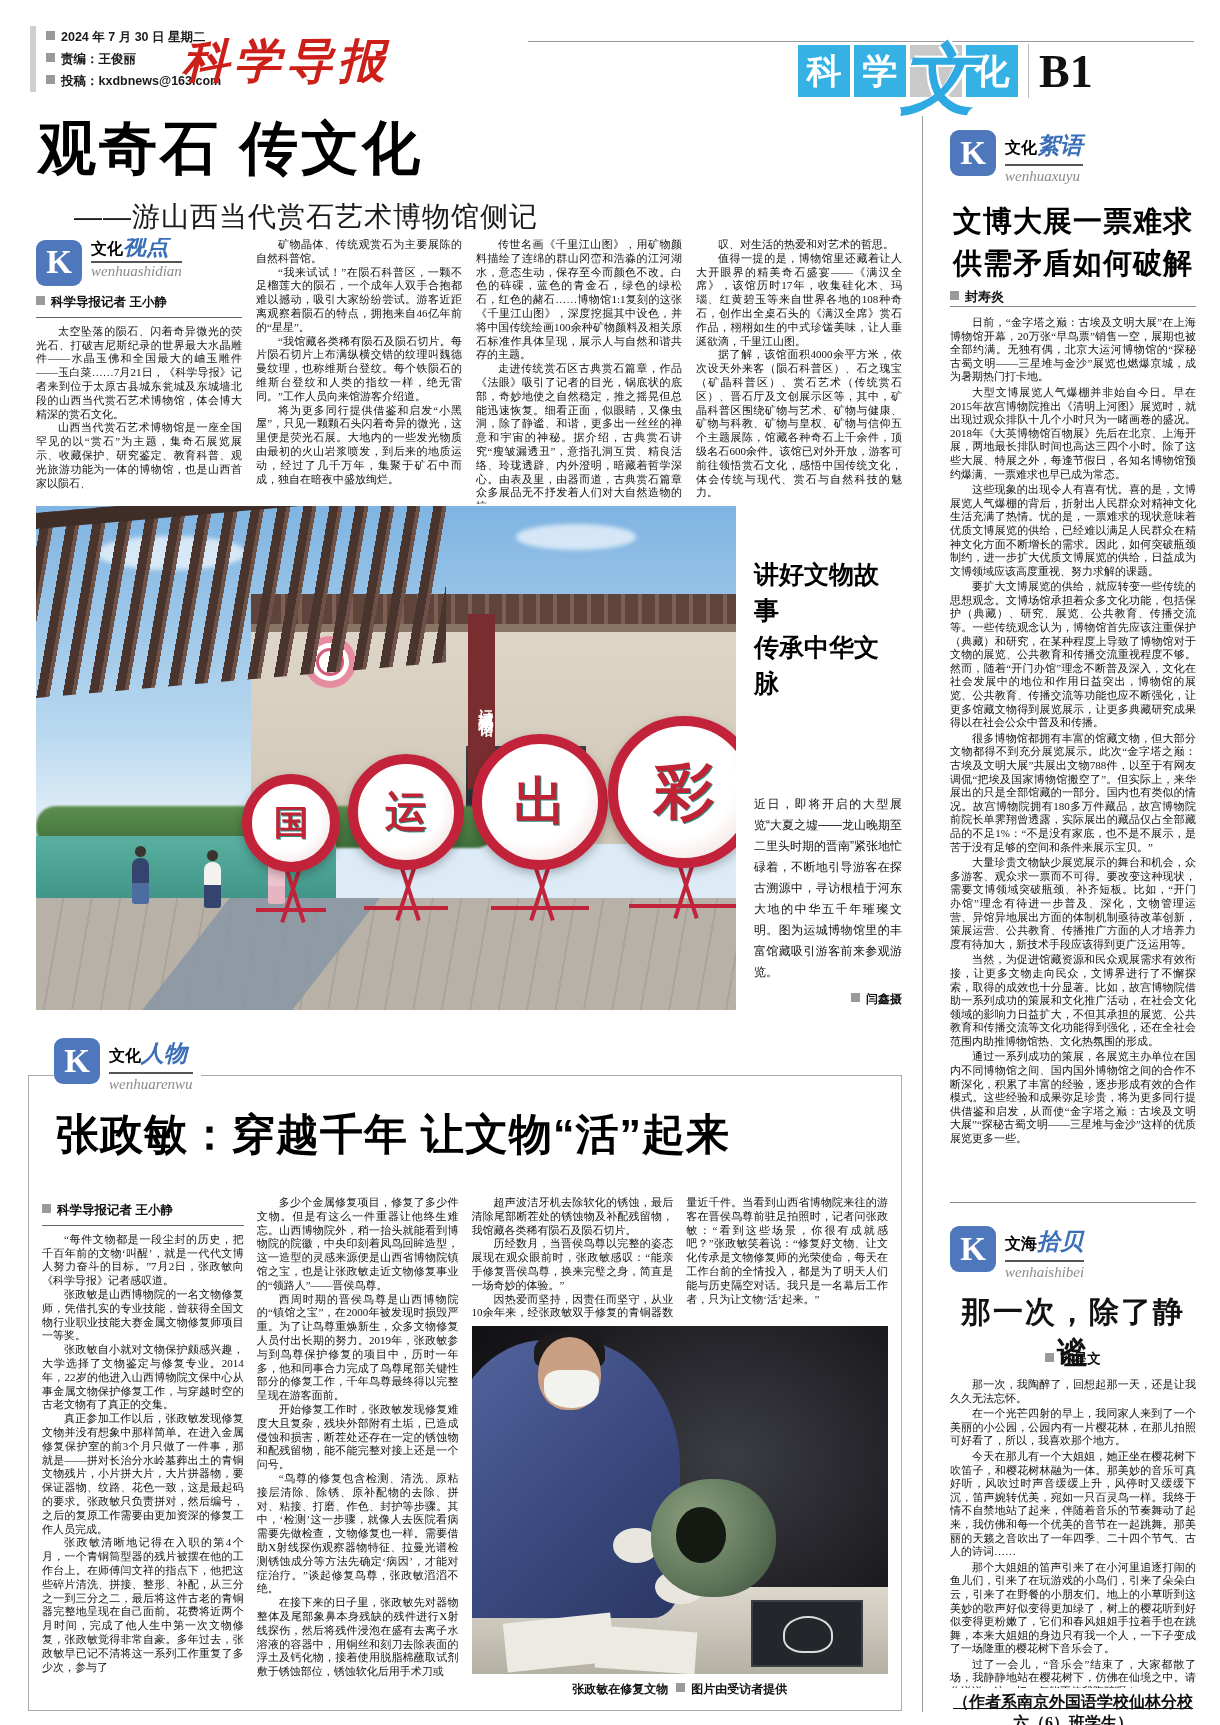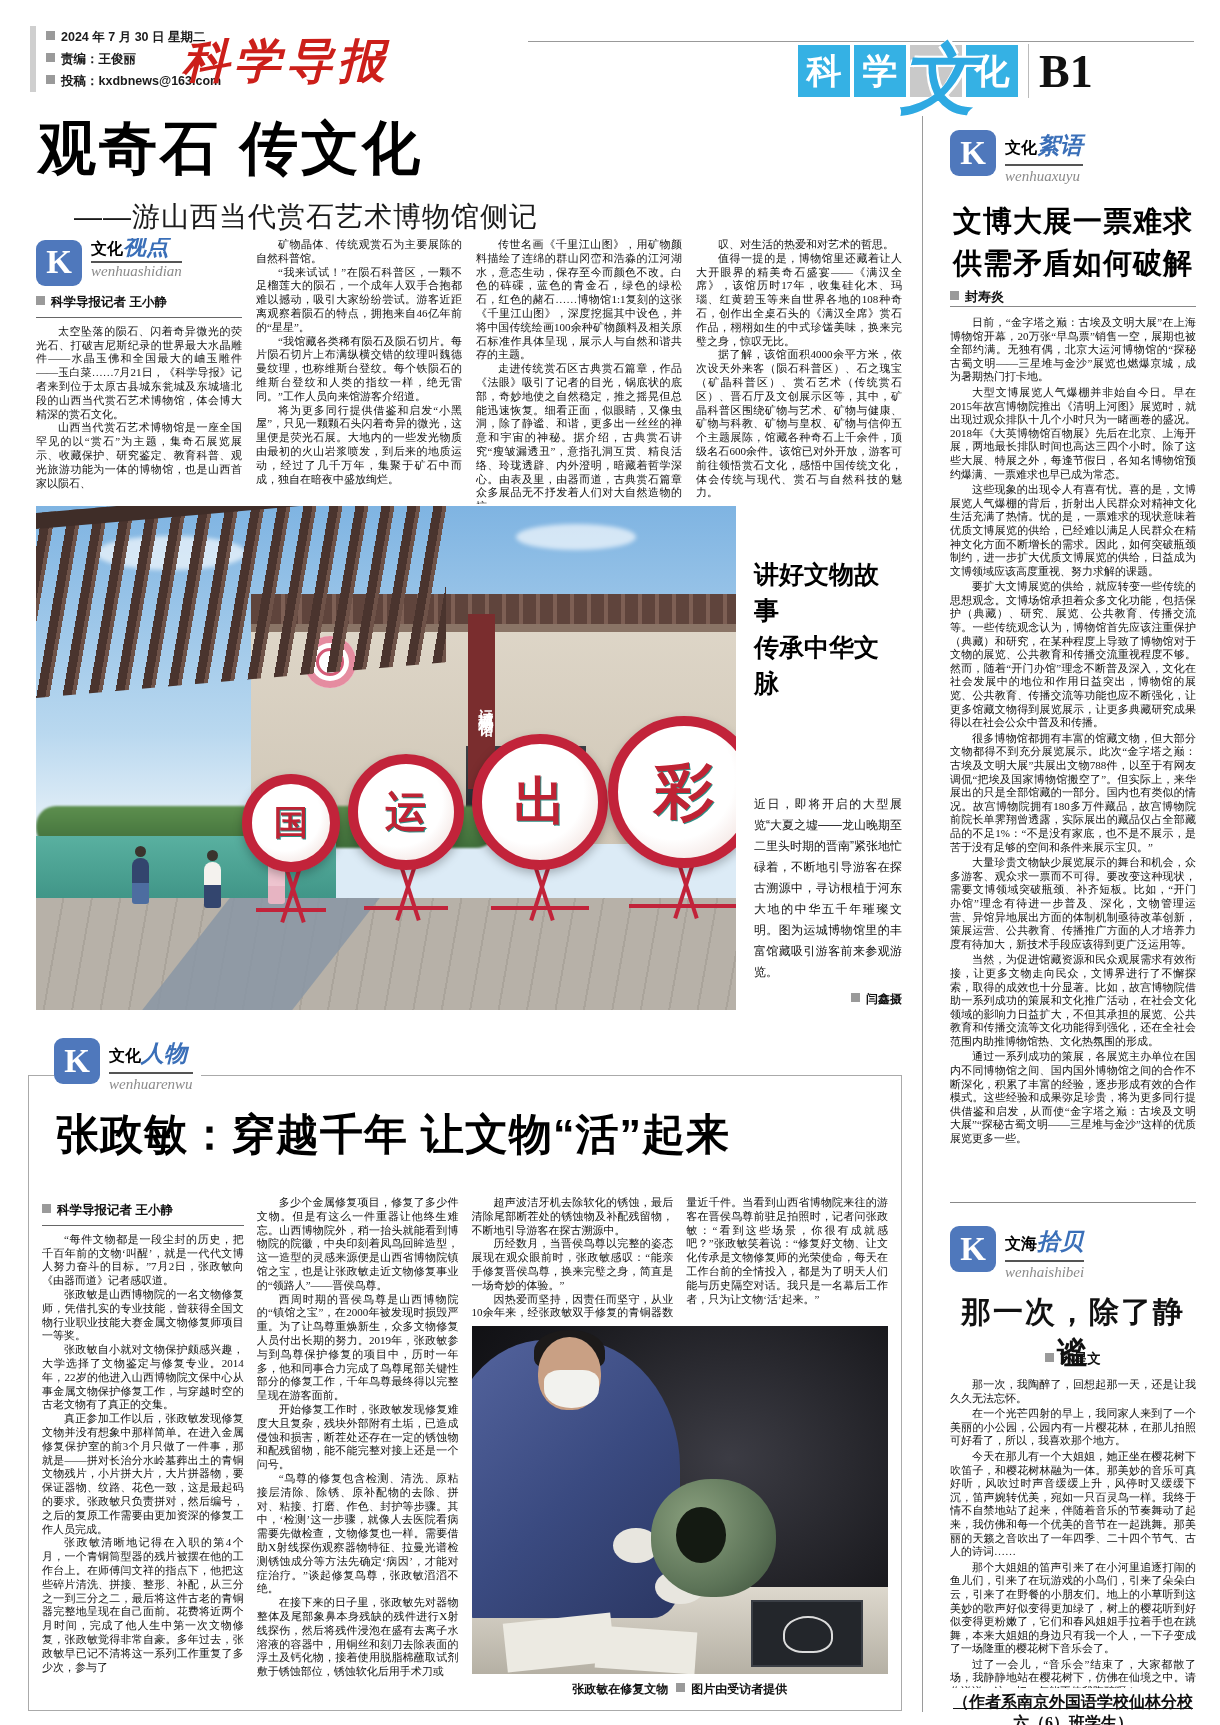--- a/index.html
+++ b/index.html
@@ -179,21 +179,21 @@
         <p class="para">“我来试试！”在陨石科普区，一颗不足榴莲大的陨石，一个成年人双手合抱都难以撼动，吸引大家纷纷尝试。游客近距离观察着陨石的特点，拥抱来自46亿年前的“星星”。</p>
         <p class="para">“我馆藏各类稀有陨石及陨石切片。每片陨石切片上布满纵横交错的纹理叫魏德曼纹理，也称维斯台登纹。每个铁陨石的维斯台登纹和人类的指纹一样，绝无雷同。”工作人员向来馆游客介绍道。</p>
         <p class="para">将为更多同行提供借鉴和启发“小黑屋”，只见一颗颗石头闪着奇异的微光，这里便是荧光石展。大地内的一些发光物质由最初的火山岩浆喷发，到后来的地质运动，经过了几千万年，集聚于矿石中而成，独自在暗夜中盛放绚烂。</p>
       </div>
     <div class="colbody">
         <p class="para">传世名画《千里江山图》，用矿物颜料描绘了连绵的群山冈峦和浩淼的江河湖水，意态生动，保存至今而颜色不改。白色的砗磲，蓝色的青金石，绿色的绿松石，红色的赭石……博物馆1:1复刻的这张《千里江山图》，深度挖掘其中设色，并将中国传统绘画100余种矿物颜料及相关原石标准作具体呈现，展示人与自然和谐共存的主题。</p>
         <p class="para">走进传统赏石区古典赏石篇章，作品《法眼》吸引了记者的目光，锅底状的底部，奇妙地使之自然稳定，推之摇晃但总能迅速恢复。细看正面，似眼睛，又像虫洞，除了静谧、和谐，更多出一丝丝的禅意和宇宙的神秘。据介绍，古典赏石讲究“瘦皱漏透丑”，意指孔洞互贯、精良活络、玲珑透辟、内外澄明，暗藏着哲学深心。由表及里，由器而道，古典赏石篇章众多展品无不抒发着人们对大自然造物的惊</p>
       </div>
     <div class="colbody">
         <p class="para">叹、对生活的热爱和对艺术的哲思。</p>
-        <p class="para">值得一提的是，博物馆里还藏着让人大开眼界的精美奇石盛宴——《满汉全席》，该馆历时17年，收集硅化木、玛瑙、红黄碧玉等来自世界各地的108种奇石，创作出全桌石头的《满汉全席》赏石作品，栩栩如生的中式珍馐美味，换来完璧之身，惊叹无比。</p>
+        <p class="para">值得一提的是，博物馆里还藏着让人大开眼界的精美奇石盛宴——《满汉全席》，该馆历时17年，收集硅化木、玛瑙、红黄碧玉等来自世界各地的108种奇石，创作出全桌石头的《满汉全席》赏石作品，栩栩如生的中式珍馐美味，让人垂涎欲滴，千里江山图。</p>
         <p class="para">据了解，该馆面积4000余平方米，依次设天外来客（陨石科普区）、石之瑰宝（矿晶科普区）、赏石艺术（传统赏石区）、晋石厅及文创展示区等，其中，矿晶科普区围绕矿物与艺术、矿物与健康、矿物与科教、矿物与皇权、矿物与信仰五个主题展陈，馆藏各种奇石上千余件，顶级名石600余件。该馆已对外开放，游客可前往领悟赏石文化，感悟中国传统文化，体会传统与现代、赏石与自然科技的魅力。</p>
       </div>
   </div>
 
   <div class="photo1">
     <div class="p1-cloud" style="left:60px;top:30px;width:150px;height:34px;"></div>
     <div class="p1-cloud" style="left:480px;top:18px;width:120px;height:26px;"></div>
     <div class="p1-bld"></div>
     <div class="p1-cornice"></div>
     <div class="p1-cornice2"></div>
@@ -318,37 +318,37 @@
         <div class="kpinyin">wenhuarenwu</div>
       </div>
     </div>
   </div>
   <div class="headline2">张政敏：穿越千年  让文物“活”起来</div>
 
   <div class="art2">
     <div class="colbody">
       <div class="byline"><span class="sq"></span><span>科学导报记者 王小静</span></div>
       <div>
-          <p class="para">“每件文物都是一段尘封的历史，把千百年前的文物‘叫醒’，就是一代代文博人努力奋斗的目标。”7月2日，张政敏向《由器而道》记者感叹道。</p>
+          <p class="para">“每件文物都是一段尘封的历史，把千百年前的文物‘叫醒’，就是一代代文博人努力奋斗的目标。”7月2日，张政敏向《科学导报》记者感叹道。</p>
           <p class="para">张政敏是山西博物院的一名文物修复师，凭借扎实的专业技能，曾获得全国文物行业职业技能大赛金属文物修复师项目一等奖。</p>
           <p class="para">张政敏自小就对文物保护颇感兴趣，大学选择了文物鉴定与修复专业。2014年，22岁的他进入山西博物院文保中心从事金属文物保护修复工作，与穿越时空的古老文物有了真正的交集。</p>
           <p class="para">真正参加工作以后，张政敏发现修复文物并没有想象中那样简单。在进入金属修复保护室的前3个月只做了一件事，那就是——拼对长治分水岭墓葬出土的青铜文物残片，小片拼大片，大片拼器物，要保证器物、纹路、花色一致，这是最起码的要求。张政敏只负责拼对，然后编号，之后的复原工作需要由更加资深的修复工作人员完成。</p>
           <p class="para">张政敏清晰地记得在入职的第4个月，一个青铜筒型器的残片被摆在他的工作台上。在师傅闫文祥的指点下，他把这些碎片清洗、拼接、整形、补配，从三分之一到三分之二，最后将这件古老的青铜器完整地呈现在自己面前。花费将近两个月时间，完成了他人生中第一次文物修复，张政敏觉得非常自豪。多年过去，张政敏早已记不清将这一系列工作重复了多少次，参与了</p>
         </div>
     </div>
     <div class="colbody">
         <p class="para">多少个金属修复项目，修复了多少件文物。但是有这么一件重器让他终生难忘。山西博物院外，稍一抬头就能看到博物院的院徽，中央印刻着凤鸟回眸造型，这一造型的灵感来源便是山西省博物院镇馆之宝，也是让张政敏走近文物修复事业的“领路人”——晋侯鸟尊。</p>
         <p class="para">西周时期的晋侯鸟尊是山西博物院的“镇馆之宝”，在2000年被发现时损毁严重。为了让鸟尊重焕新生，众多文物修复人员付出长期的努力。2019年，张政敏参与到鸟尊保护修复的项目中，历时一年多，他和同事合力完成了鸟尊尾部关键性部分的修复工作，千年鸟尊最终得以完整呈现在游客面前。</p>
         <p class="para">开始修复工作时，张政敏发现修复难度大且复杂，残块外部附有土垢，已造成侵蚀和损害，断茬处还存在一定的锈蚀物和配残留物，能不能完整对接上还是一个问号。</p>
         <p class="para">“鸟尊的修复包含检测、清洗、原粘接层清除、除锈、原补配物的去除、拼对、粘接、打磨、作色、封护等步骤。其中，‘检测’这一步骤，就像人去医院看病需要先做检查，文物修复也一样。需要借助X射线探伤观察器物特征、拉曼光谱检测锈蚀成分等方法先确定‘病因’，才能对症治疗。”谈起修复鸟尊，张政敏滔滔不绝。</p>
         <p class="para">在接下来的日子里，张政敏先对器物整体及尾部象鼻本身残缺的残件进行X射线探伤，然后将残件浸泡在盛有去离子水溶液的容器中，用铜丝和刻刀去除表面的浮土及钙化物，接着使用脱脂棉蘸取试剂敷于锈蚀部位，锈蚀软化后用手术刀或</p>
       </div>
     <div class="rhalf">
       <div class="rh-text">
-          <p class="para">超声波洁牙机去除软化的锈蚀，最后清除尾部断茬处的锈蚀物及补配残留物，不断地引导游客在探古溯源中。</p>
+          <p class="para">超声波洁牙机去除软化的锈蚀，最后清除尾部断茬处的锈蚀物及补配残留物，我馆藏各类稀有陨石及陨石切片。</p>
           <p class="para">历经数月，当晋侯鸟尊以完整的姿态展现在观众眼前时，张政敏感叹：“能亲手修复晋侯鸟尊，换来完璧之身，简直是一场奇妙的体验。”</p>
           <p class="para">因热爱而坚持，因责任而坚守，从业10余年来，经张政敏双手修复的青铜器数量近千件。当看到山西省博物院来往的游客在晋侯鸟尊前驻足拍照时，记者问张政敏：“看到这些场景，你很有成就感吧？”张政敏笑着说：“修复好文物、让文化传承是文物修复师的光荣使命，每天在工作台前的全情投入，都是为了明天人们能与历史隔空对话。我只是一名幕后工作者，只为让文物‘活’起来。”</p>
         </div>
       <div class="photo2">
         <div class="p2-table"></div>
         <div class="p2-person"></div>
         <div class="p2-hair"></div>
         <div class="p2-head"></div>
         <div class="p2-mask"></div>
         <div class="p2-glove" style="left:34%;top:58%;width:11%;height:10%;"></div>

